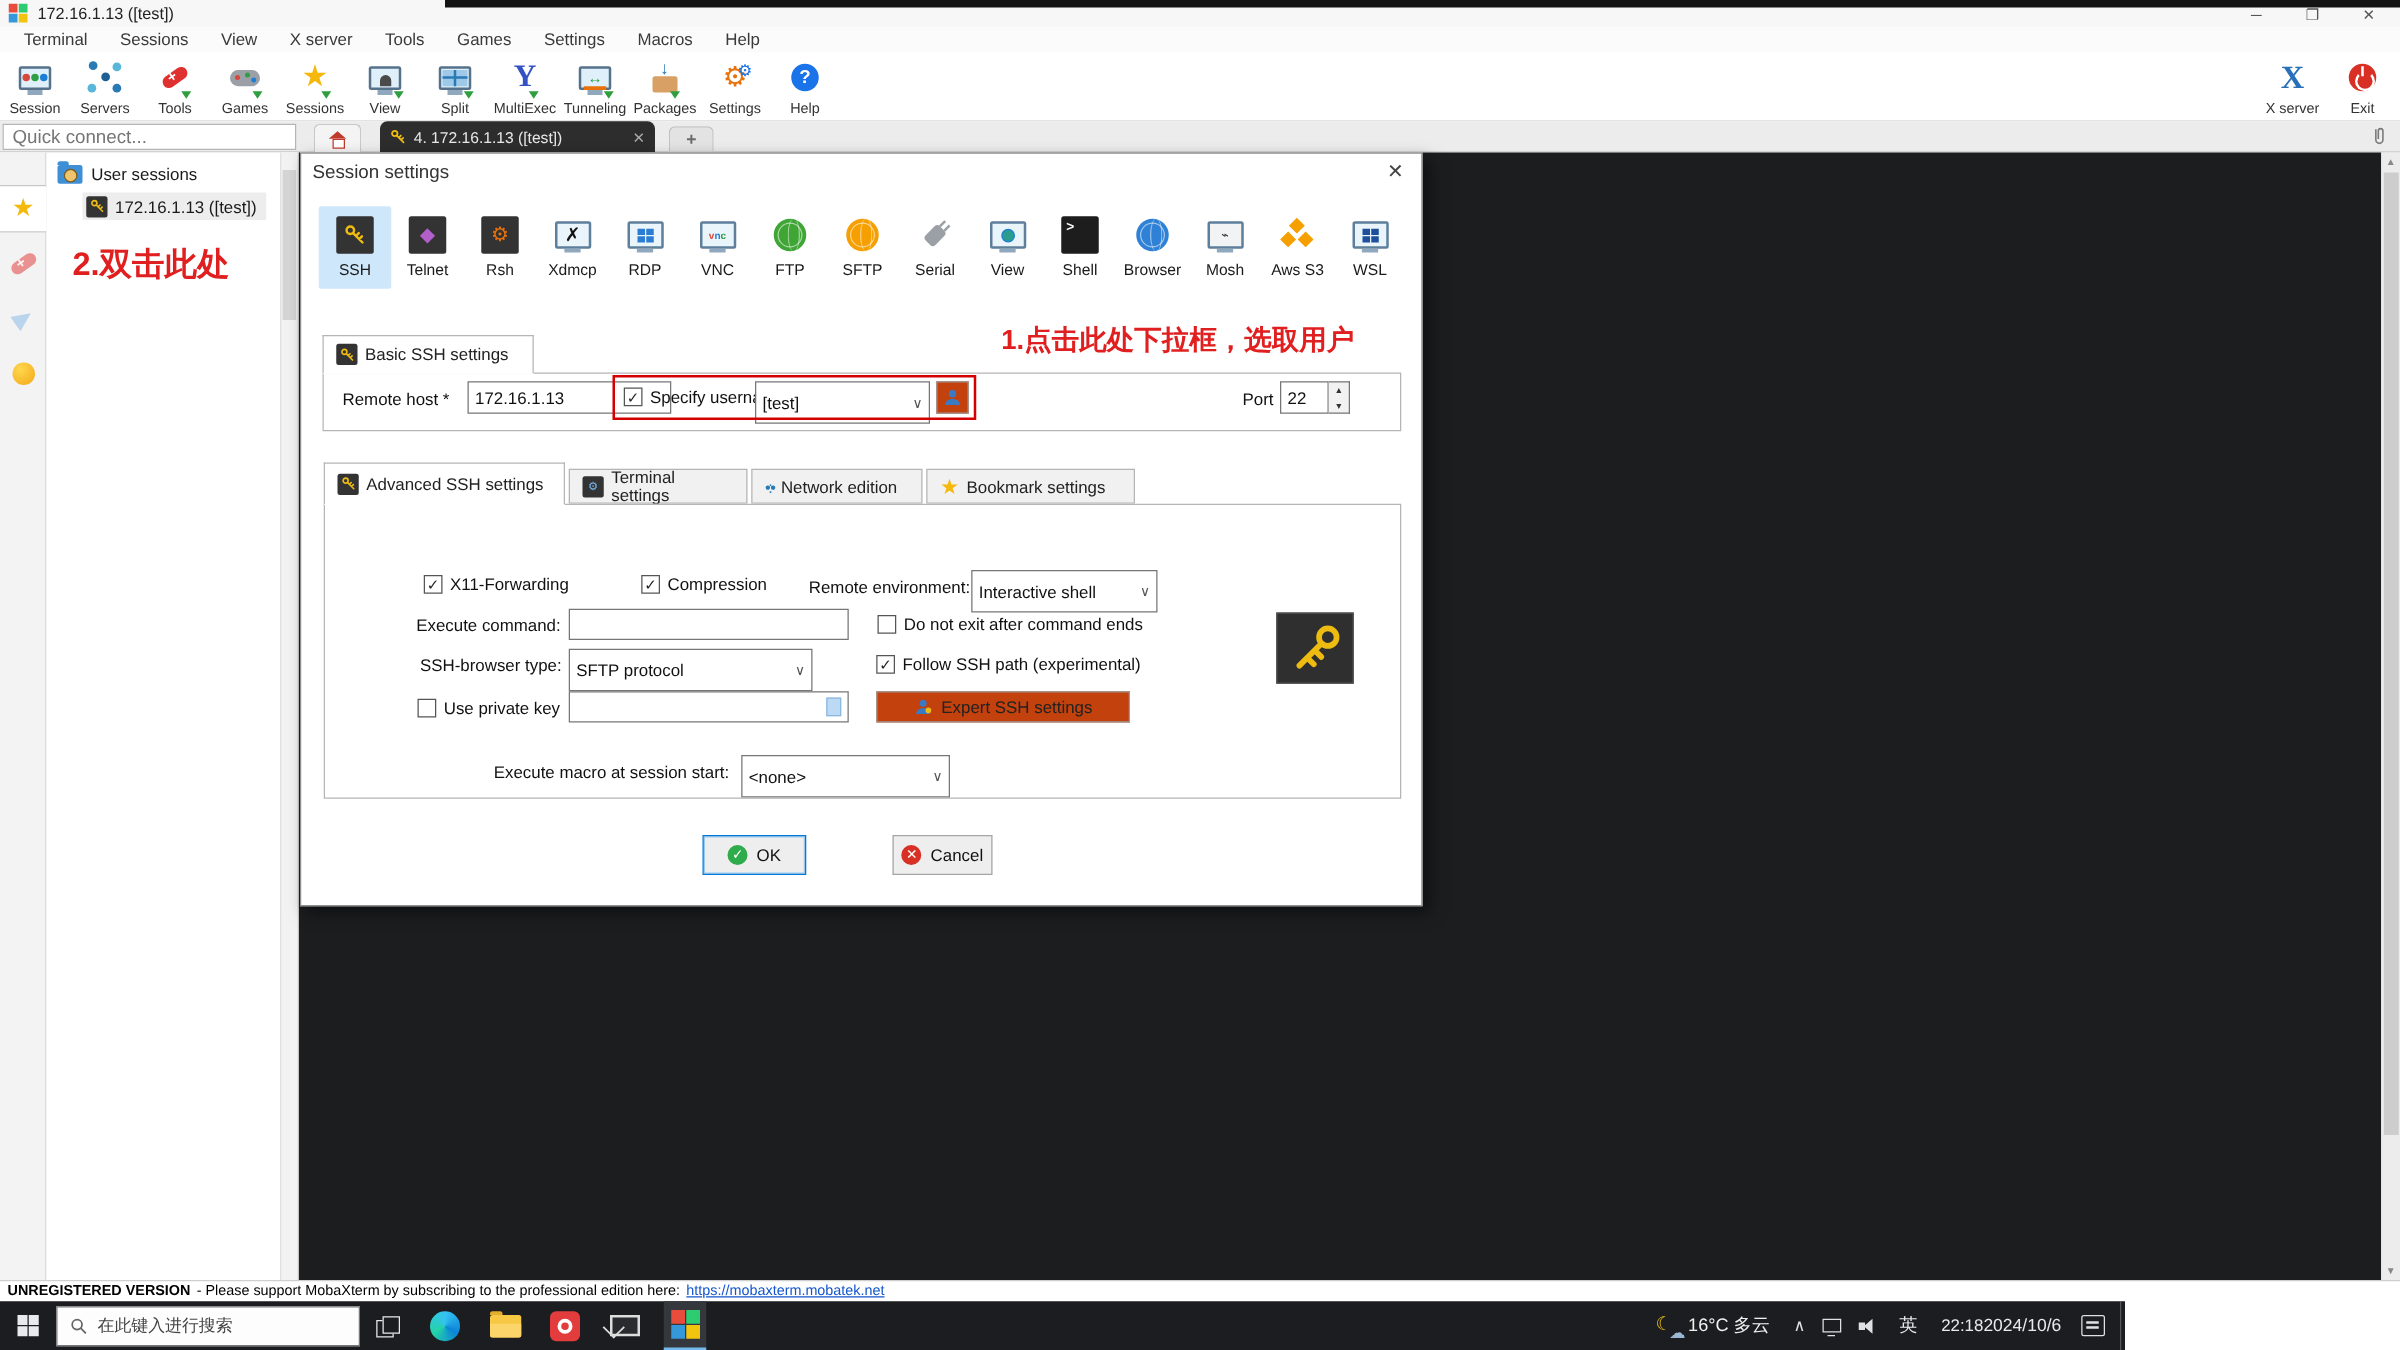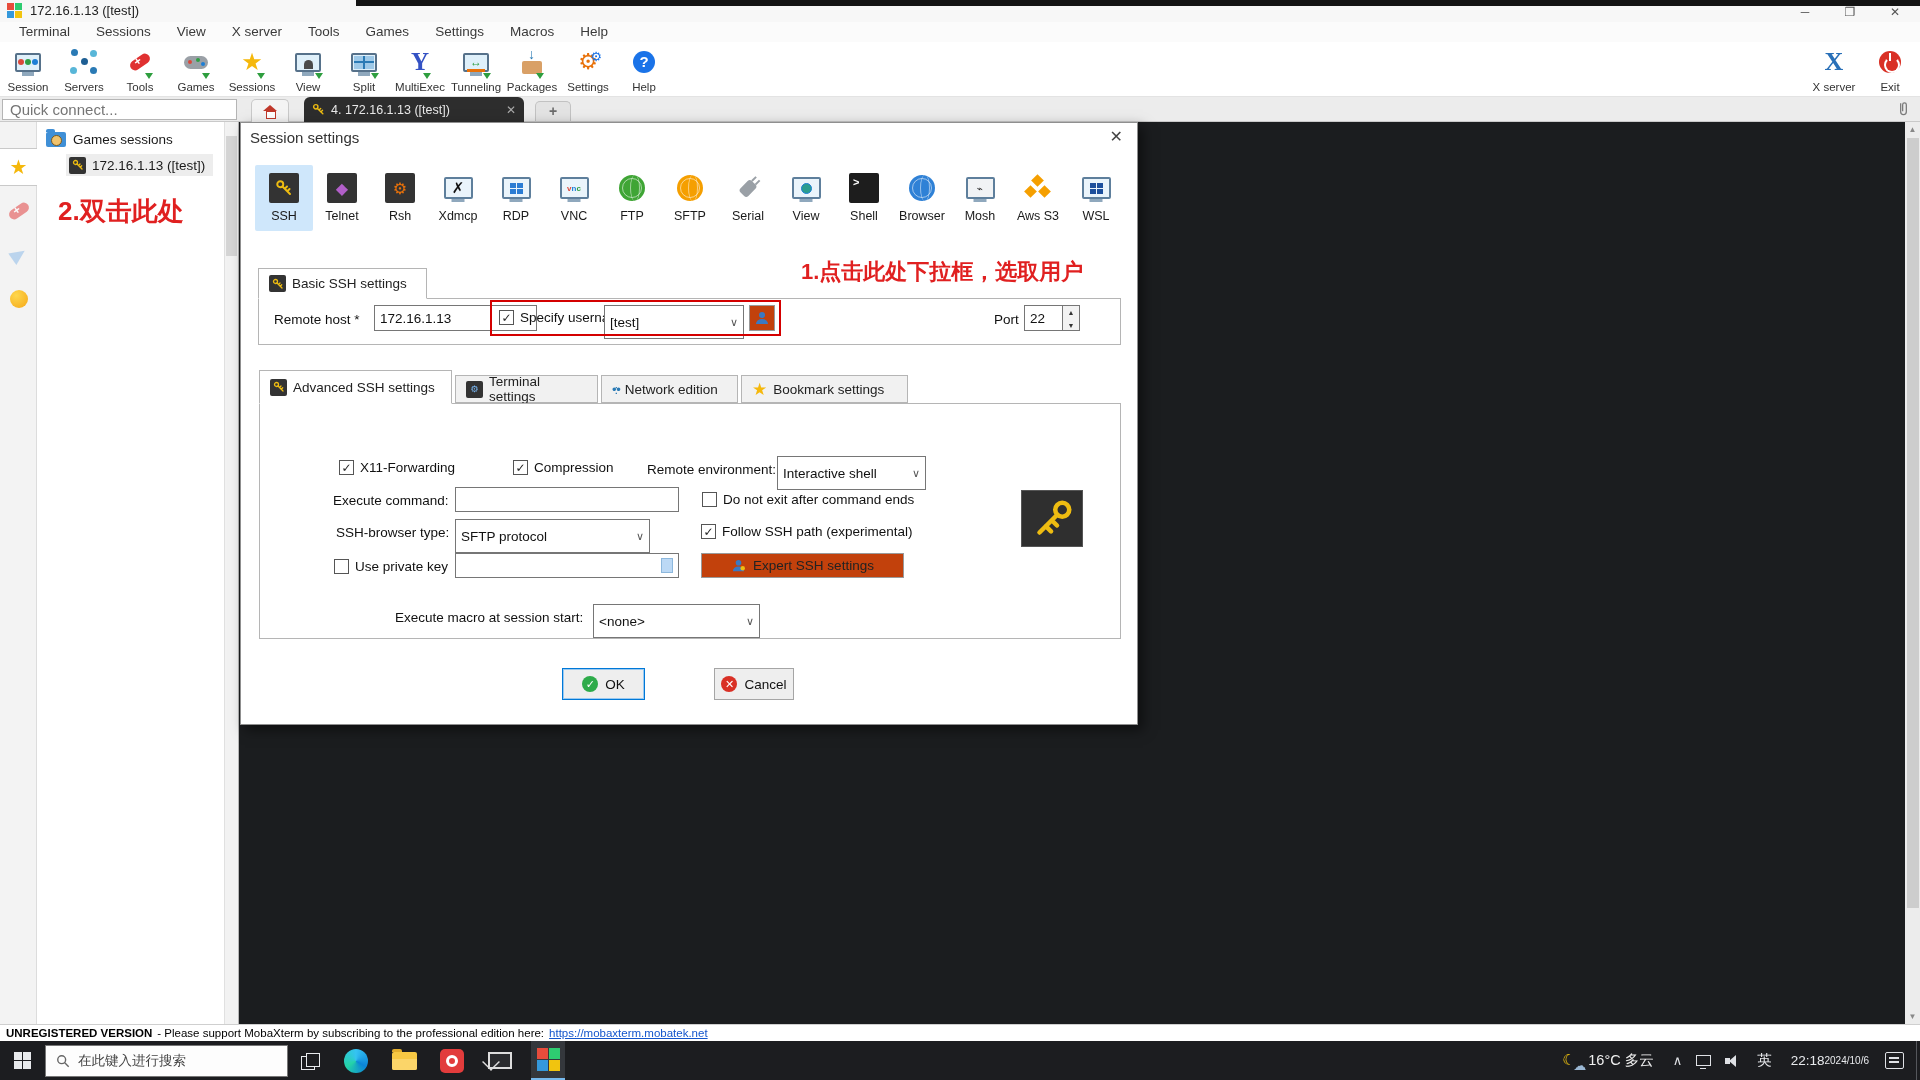--- a/index.html
+++ b/index.html
@@ -121,21 +121,21 @@
 #cancelbtn{border:1px solid #a5a5a5}
 .circ{width:16px;height:16px;border-radius:50%;color:#fff;font-size:11px;font-weight:bold;text-align:center;line-height:16px;flex:none}
 .circ.green{background:#2eab4a}
 .circ.red{background:#d93025}
 .docico{width:12px;height:15px;background:#bcd9f5;border:1px solid #8db8dd;position:absolute;right:5px;top:4px}
 
 #statusbar{position:absolute;left:0;top:1024px;width:1920px;height:17px;background:#fff;border-top:1px solid #cfcfcf;display:flex;align-items:center;padding-left:6px;font-size:11.5px;color:#000;gap:5px;white-space:nowrap}
 #statusbar .b{font-weight:bold}
 #statusbar a{color:#1355cc;text-decoration:underline}
 
-#taskbar{position:absolute;left:0;top:1041px;width:1920px;height:39px;background:#1c1d20;display:flex;align-items:center}
+#taskbar{position:absolute;left:0;top:1041px;width:1700px;height:39px;background:#1c1d20;display:flex;align-items:center}
 .winlogo{display:grid;grid-template-columns:8px 8px;grid-template-rows:8px 8px;gap:1px;margin:0 14px}
 .winlogo i{background:#e8eaed;display:block}
 #tsearch{width:243px;height:32px;background:#fdfdfd;border:1px solid #777;display:flex;align-items:center;gap:8px;padding-left:10px;color:#444;font-size:13.5px}
 .tvico{width:18px;height:16px;position:relative;margin:0 13px}
 .tvico::before{content:"";position:absolute;left:0;top:3px;width:12px;height:12px;border:1.5px solid #e8eaed}
 .tvico::after{content:"";position:absolute;left:5px;top:0;width:12px;height:12px;border:1.5px solid #e8eaed;background:#1c1d20}
 .tapp{width:34px;height:39px;display:flex;align-items:center;justify-content:center;margin:0 7px;position:relative}
 .tapp.active{background:#34373c;border-bottom:2px solid #76b9ed}
 .edge{width:24px;height:24px;border-radius:50%;background:conic-gradient(#35c3f3,#0b84d8,#24d3a7,#35c3f3)}
 .tfold{width:25px;height:18px;background:#f7c843;border-radius:2px;position:relative}
@@ -154,21 +154,21 @@
 .weatherico .cl{position:absolute;right:-2px;bottom:-2px;color:#9ab7d3;font-size:13px;line-height:13px}
 #wtext{font-size:14.5px;color:#f0f0f0;margin-right:12px;white-space:nowrap}
 .trmon{width:15px;height:11px;border:1.5px solid #dfe1e5;position:relative;margin:0 7px}
 .trmon::after{content:"";position:absolute;left:3px;bottom:-4px;width:6px;height:1.5px;background:#dfe1e5}
 .spk{width:16px;height:14px;position:relative;margin:0 7px}
 .spk::before{content:"";position:absolute;left:0;top:4px;width:5px;height:6px;background:#dfe1e5}
 .spk::after{content:"";position:absolute;left:4px;top:1px;border-top:6px solid transparent;border-bottom:6px solid transparent;border-right:7px solid #dfe1e5}
 #lang{font-size:14.5px;padding:0 9px}
 #clock{display:flex;flex-direction:row;align-items:center;line-height:15px;padding:0 10px}
 #clock .t1{font-size:13.5px}
-#clock .t2{font-size:10px}
+#clock .t2{font-size:14px}
 .acico{width:19px;height:17px;border:1.5px solid #dfe1e5;border-radius:2px;position:relative;margin:0 12px 0 6px}
 .acico::before{content:"";position:absolute;left:3px;top:4px;width:10px;height:1.5px;background:#dfe1e5;box-shadow:0 4px 0 #dfe1e5}
 #showdesk{width:4px;height:39px;border-left:1px solid #55575c}
 .keysvg{display:inline-flex}
 </style>
 </head>
 <body>
 
 <div id="titlebar">
   <span class="appico">
@@ -360,21 +360,21 @@
         </div>
       <div class="stool" style="top:158px">
           <span class="ball"></span>
         </div>
     </div>
     <div id="sbscroll">
         <div class="thumb"></div>
       </div>
     <div class="treerow1">
       <span class="fold"></span>
-      <span class="treetext">Games sessions</span>
+      <span class="treetext">User sessions</span>
     </div>
     <div class="treerow2">
       <span class="keysvg" id="treekey">
           <span class="dsq" style="width:17px;height:17px">
             <svg class="keysvg" width="12" height="12" viewBox="0 0 24 24">
               <circle cx="7" cy="7" r="4" fill="none" stroke="#eebc11" stroke-width="2.6"></circle>
               <path d="M10 10 L20 20 M16.4 16.4 l3-3 M13 13 l3-3" stroke="#eebc11" stroke-width="2.6" fill="none" stroke-linecap="round"></path>
             </svg>
           </span>
         </span>

